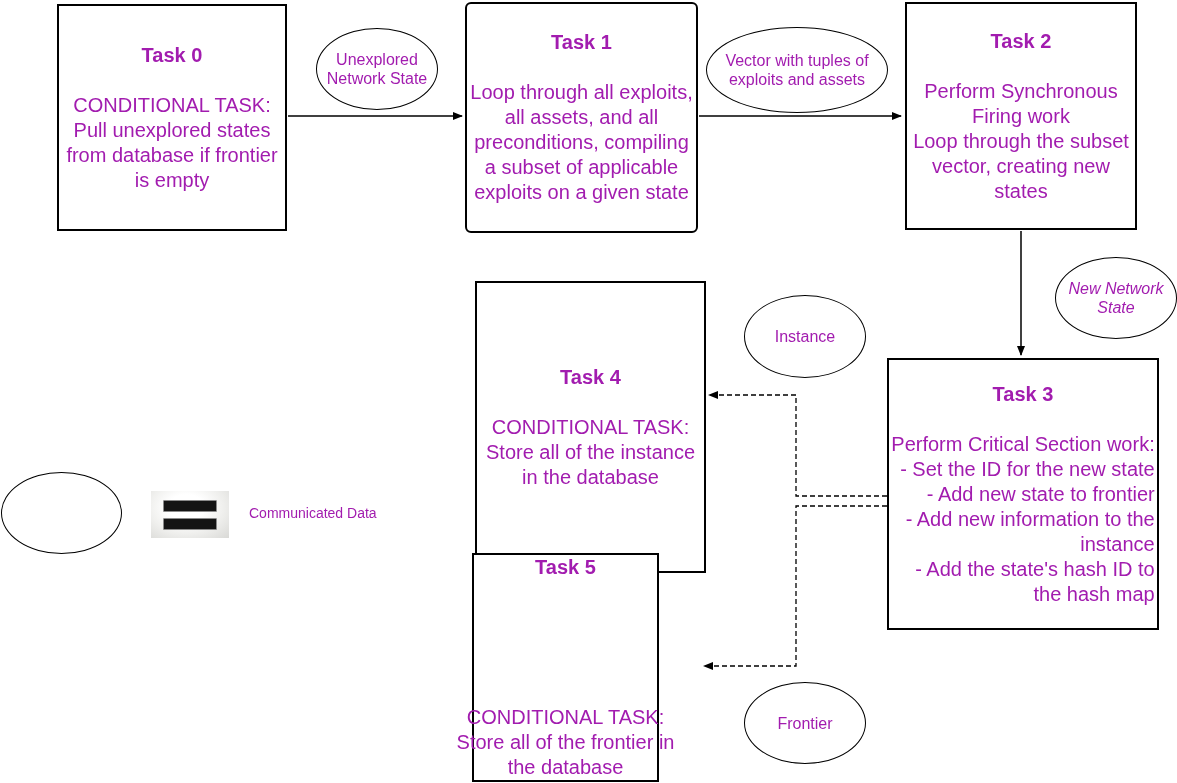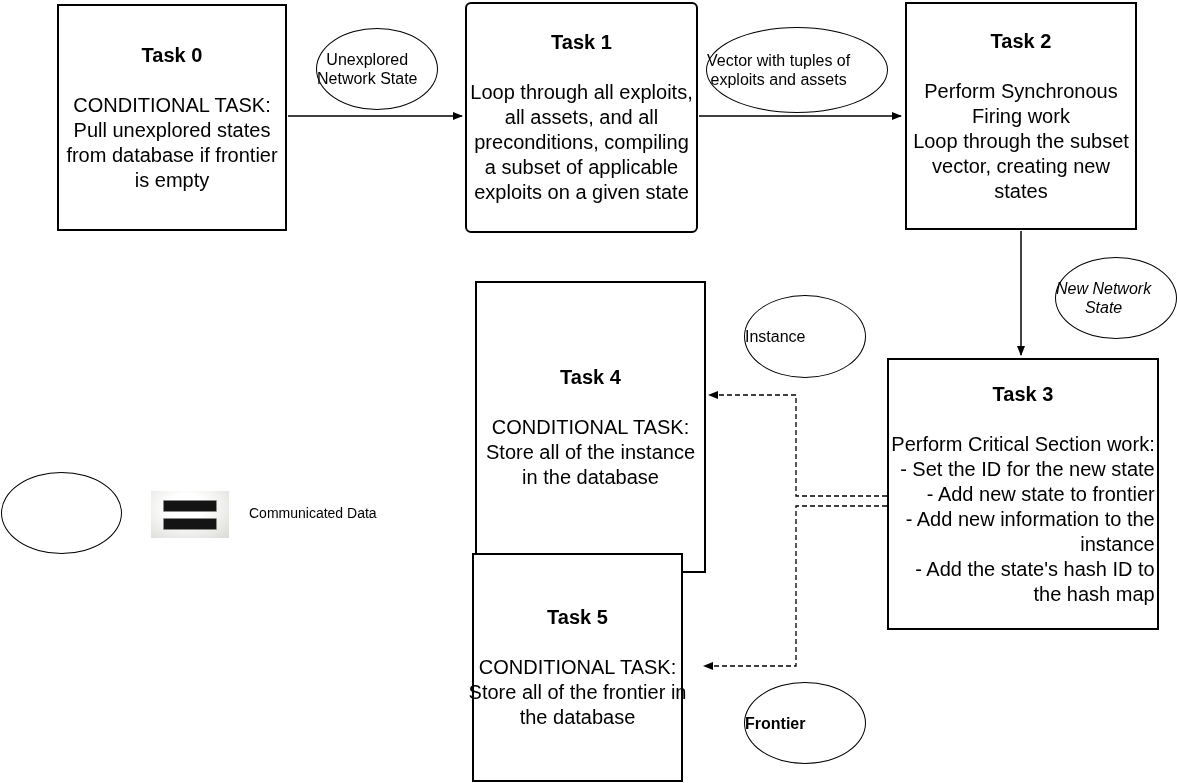--- a/index.html
+++ b/index.html
@@ -1,21 +1,21 @@
 <!DOCTYPE html>
 <html><head>
 <meta charset="utf-8">
 <style>
   html,body{margin:0;padding:0;background:#ffffff;}
   #canvas{
     position:relative;
     width:1177px;height:783px;
     background:#ffffff;
     font-family:"Liberation Sans", sans-serif;
-    color:#000000;
+    color:#a21caf;
     overflow:hidden;
   }
   #connectors{position:absolute;left:0;top:0;width:1177px;height:783px;}
   .task-box{
     position:absolute;
     box-sizing:border-box;
     border:2px solid #000000;
     background:#ffffff;
     display:flex;
     flex-direction:column;
@@ -36,20 +36,21 @@
     white-space:pre;
   }
   .data-oval{
     position:absolute;
     box-sizing:border-box;
     border:1.5px solid #000000;
     border-radius:50%;
     background:#ffffff;
     display:flex;
     align-items:center;
+    justify-content:center;
     text-align:center;
   }
   .oval-label{
     font-size:16px;
     line-height:19px;
     white-space:pre;
   }
   .legend-equals{
     position:absolute;
     left:151px;top:491px;width:78px;height:47px;
@@ -129,21 +130,21 @@
 the hash map</div>
   </div>
 
   <div class="task-box" style="left:475px;top:281px;width:231px;height:292px;">
     <div class="task-title">Task 4</div>
     <div class="task-body">CONDITIONAL TASK:
 Store all of the instance
 in the database</div>
   </div>
 
-  <div class="task-box" style="left:472px;top:553px;width:211px;height:229px;">
+  <div class="task-box" style="left:472px;top:553px;width:187px;height:229px;justify-content:space-between;">
     <div class="task-title">Task 5</div>
     <div class="task-body">CONDITIONAL TASK:
 Store all of the frontier in
 the database</div>
   </div>
 
   <div class="data-oval" style="left:316px;top:28px;width:122px;height:82px;">
     <div class="oval-label">Unexplored
 Network State</div>
   </div>
@@ -155,21 +156,21 @@
 
   <div class="data-oval" style="left:1055px;top:257px;width:122px;height:82px;font-style:italic;">
     <div class="oval-label">New Network
 State</div>
   </div>
 
   <div class="data-oval" style="left:744px;top:295px;width:122px;height:83px;">
     <div class="oval-label">Instance</div>
   </div>
 
-  <div class="data-oval" style="left:744px;top:682px;width:122px;height:82px;font-weight:bold;">
+  <div class="data-oval" style="left:744px;top:682px;width:122px;height:82px;">
     <div class="oval-label">Frontier</div>
   </div>
 
   <div class="data-oval" style="left:1px;top:472px;width:121px;height:82px;"></div>
 
   <div class="legend-equals">
     <div class="equals-bar"></div>
     <div class="equals-bar"></div>
   </div>
 

